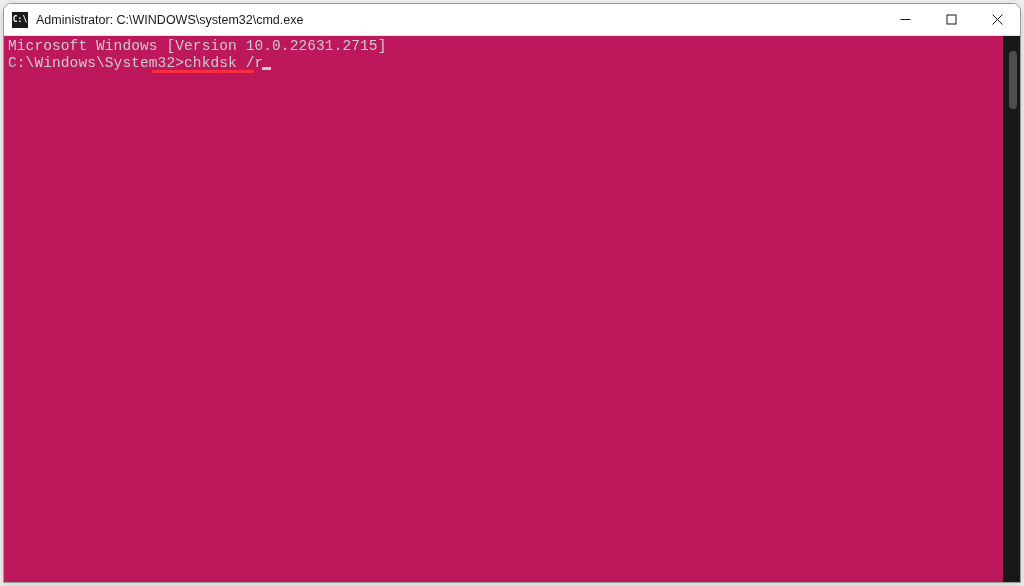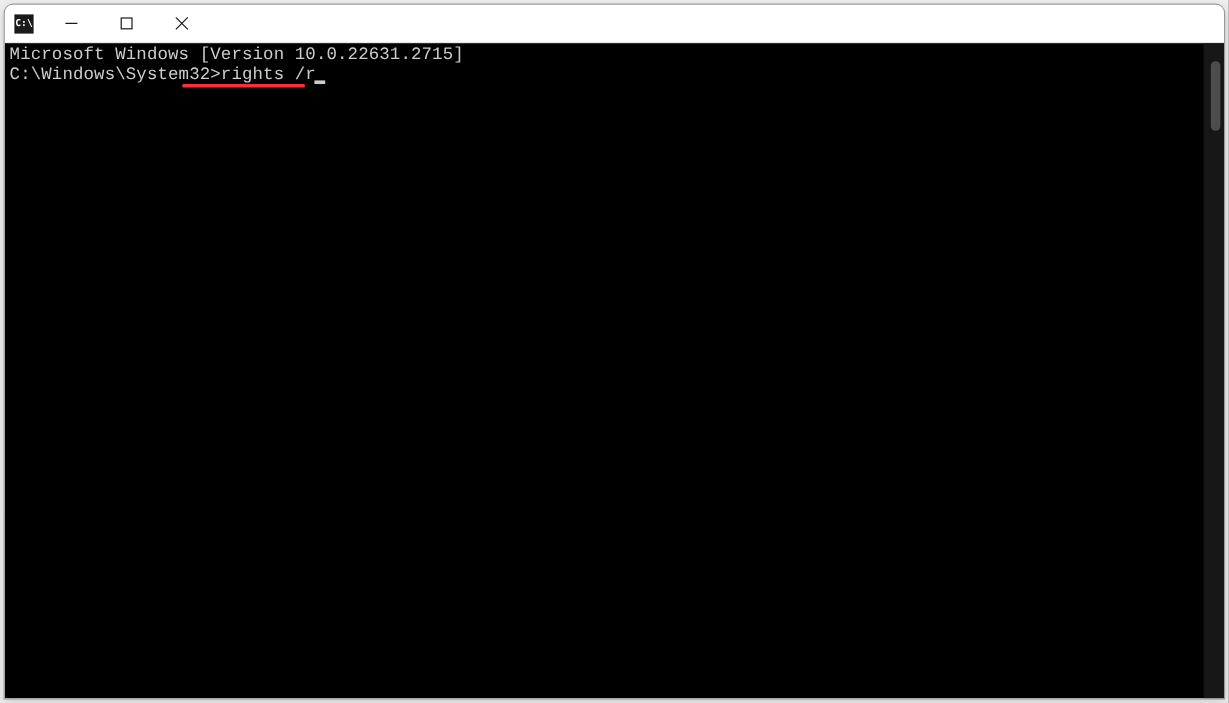--- a/index.html
+++ b/index.html
@@ -74,21 +74,21 @@
       background: transparent;
       border: none;
       cursor: pointer;
     }
     .titlebar-button svg {
       width: 11px;
       height: 11px;
     }
     .terminal-area {
       flex: 1;
-      background: #000000;
+      background: #be185d;
       position: relative;
       overflow: hidden;
     }
     .terminal-content {
       padding: 2px 4px;
       font-family: "Consolas", "Courier New", monospace;
       font-size: 14.5px;
       color: #cccccc;
       line-height: 1.15;
       white-space: pre;
@@ -138,38 +138,39 @@
     }
   </style>
 </head>
 <body>
 
 <div class="window">
   <div class="titlebar">
     <div class="titlebar-icon">
       <span class="titlebar-icon-inner">C:\</span>
     </div>
+    <div class="titlebar-text">Administrator: C:\WINDOWS\system32\cmd.exe</div>
     <div class="titlebar-controls">
       <button class="titlebar-button">
         <svg viewBox="0 0 11 11">
           <line x1="0.5" y1="5.5" x2="10.5" y2="5.5" stroke="#1a1a1a" stroke-width="1"></line>
         </svg>
       </button>
       <button class="titlebar-button">
         <svg viewBox="0 0 11 11">
           <rect x="1" y="1" width="9" height="9" stroke="#1a1a1a" stroke-width="1" fill="none"></rect>
         </svg>
       </button>
       <button class="titlebar-button close-btn">
         <svg viewBox="0 0 11 11">
           <line x1="0.5" y1="0.5" x2="10.5" y2="10.5" stroke="#1a1a1a" stroke-width="1"></line>
           <line x1="10.5" y1="0.5" x2="0.5" y2="10.5" stroke="#1a1a1a" stroke-width="1"></line>
         </svg>
       </button>
     </div>
   </div>
   <div class="terminal-area">
-    <div class="terminal-content"><div class="terminal-line">Microsoft Windows [Version 10.0.22631.2715]</div><div class="terminal-line"></div><div class="terminal-line prompt-line"><span>C:\Windows\System32&gt;</span><span>rights /r</span><span class="cursor"></span><div class="red-underline"></div></div></div>
+    <div class="terminal-content"><div class="terminal-line">Microsoft Windows [Version 10.0.22631.2715]</div><div class="terminal-line"></div><div class="terminal-line prompt-line"><span>C:\Windows\System32&gt;</span><span>chkdsk /r</span><span class="cursor"></span><div class="red-underline"></div></div></div>
     <div class="scrollbar">
       <div class="scrollbar-thumb"></div>
     </div>
   </div>
 </div>
 
 </body></html>

